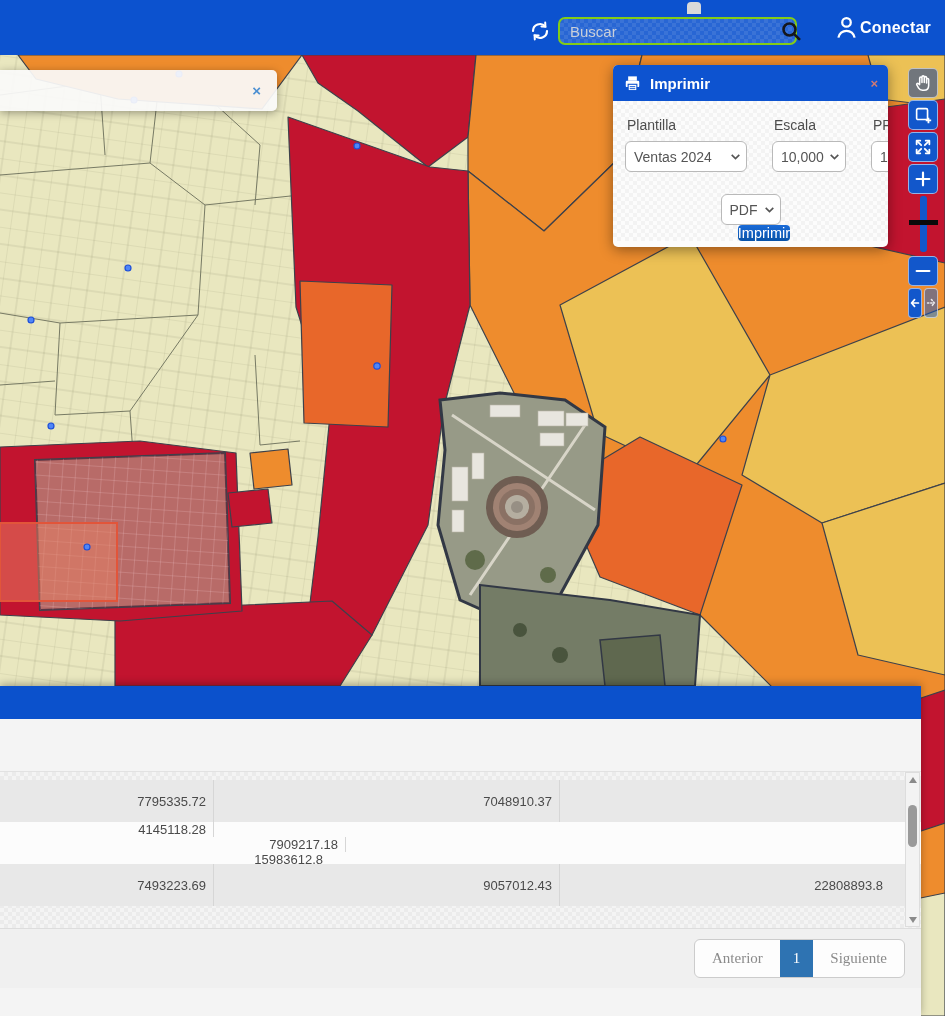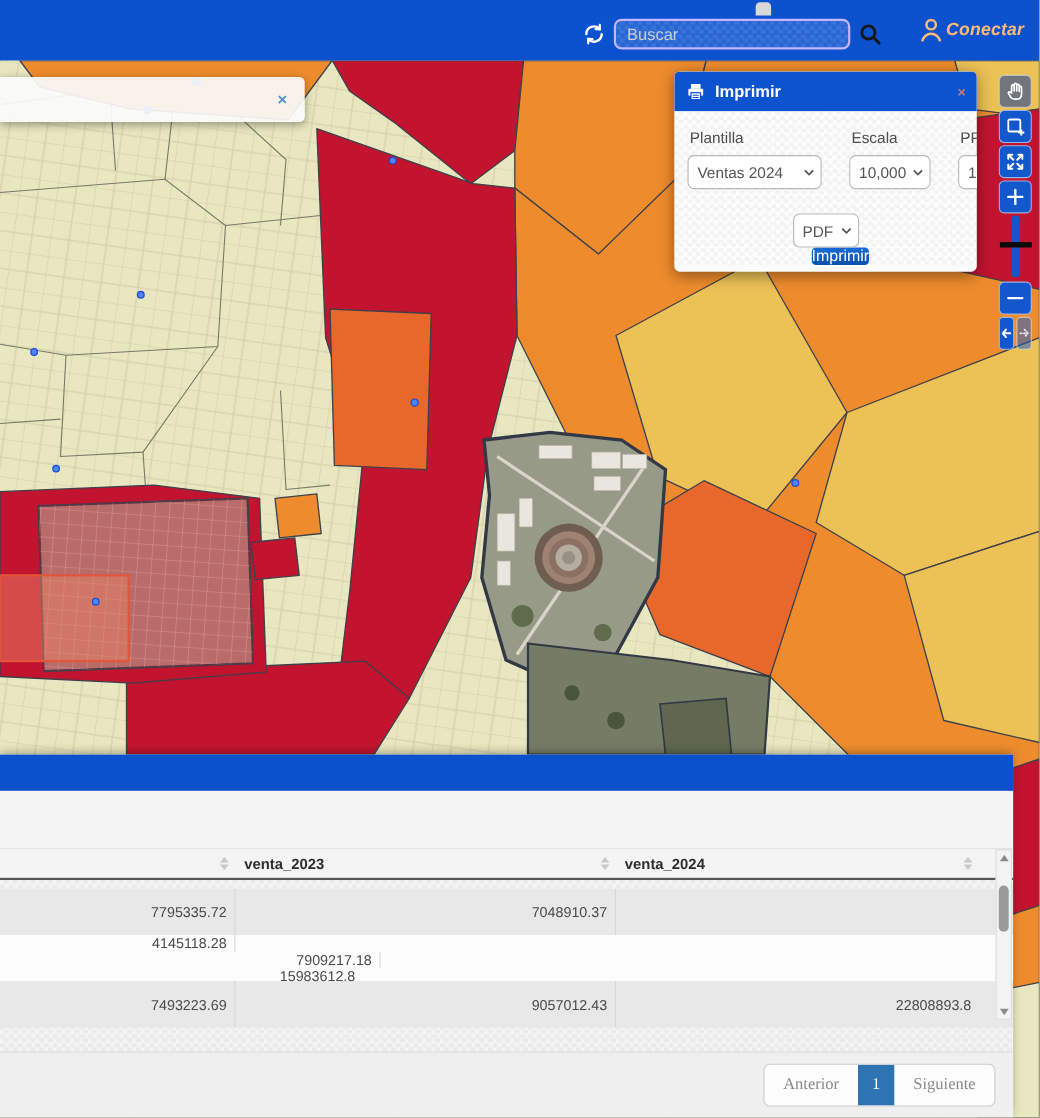--- a/index.html
+++ b/index.html
@@ -5,29 +5,29 @@
   * { margin:0; padding:0; box-sizing:border-box; }
   html,body { background:#888; }
   body { font-family:"Liberation Sans", sans-serif; }
   #viewport { position:relative; width:945px; height:1016px; overflow:hidden; background:#e9e7bf; margin:0 auto; }
 
   .checker { background-image:repeating-conic-gradient(rgba(0,0,0,0.035) 0% 25%, transparent 0% 50%); background-size:8px 8px; }
 
   
   #topbar { position:absolute; left:0; top:0; width:945px; height:55px; background:#0c52cf; z-index:40; }
   #refresh-btn { position:absolute; left:528px; top:19px; width:24px; height:24px; color:#fff; cursor:pointer; }
-  #search-wrap { position:absolute; left:558px; top:17px; width:215px; height:28px; border:2px solid #c4b5fd; border-radius:7px;
+  #search-wrap { position:absolute; left:558px; top:17px; width:239px; height:28px; border:2px solid #84cc16; border-radius:7px;
                  background:rgba(255,255,255,0.10); display:flex; }
   #search-wrap .chk { position:absolute; inset:0; border-radius:5px;
         background-image:repeating-conic-gradient(rgba(255,255,255,0.10) 0% 25%, rgba(255,255,255,0.02) 0% 50%); background-size:8px 8px; }
   #search-input { flex:1; background:transparent; border:none; outline:none; color:#eef1f6; font-size:15px; padding:0 10px; position:relative; }
   #search-input::placeholder { color:#c9cfda; }
   #search-icon { position:relative; margin-right:6px; color:#15171c; }
   #search-notch { position:absolute; left:687px; top:2px; width:14px; height:12px; background:#d9d9d9; border-radius:4px 4px 0 0; }
-  #account { position:absolute; right:14px; top:14px; display:flex; align-items:center; color:#fdba74; cursor:pointer;font-style:italic; }
+  #account { position:absolute; right:14px; top:14px; display:flex; align-items:center; color:#ffffff; cursor:pointer; }
   #account .label { font-size:16px; font-weight:bold; letter-spacing:.2px; }
 
   
   #map { position:absolute; left:0; top:55px; width:945px; height:961px; z-index:1; cursor:grab; }
 
   
   #left-strip { position:absolute; left:0; top:70px; width:277px; height:41px; background:rgba(250,250,250,0.93);
                 border-radius:0 5px 5px 0; box-shadow:0 2px 8px rgba(0,0,0,.35); z-index:30; display:flex; align-items:center; justify-content:flex-end; }
   #left-strip .close { color:#4d90d2; font-weight:bold; font-size:15px; margin-right:16px; cursor:pointer; }
 
@@ -336,43 +336,20 @@
           <path d="M3,8 H11 M7.5,4 L11,8 L7.5,12"></path>
         </svg>
       </div>
     </div>
   </div>
 
   <div id="bottom-panel">
     <div id="bp-titlebar"></div>
     <div id="bp-toolzone" class="checker"></div>
 
-    <div id="tbl-header">
-      <div class="hcell c1">
-        <span class="lbl"></span>
-        <span class="sort">
-            <span class="caret-up"></span>
-            <span class="caret-dn"></span>
-          </span>
-      </div>
-      <div class="hcell c2">
-        <span class="lbl">venta_2023</span>
-        <span class="sort">
-            <span class="caret-up"></span>
-            <span class="caret-dn"></span>
-          </span>
-      </div>
-      <div class="hcell c3">
-        <span class="lbl">venta_2024</span>
-        <span class="sort">
-            <span class="caret-up"></span>
-            <span class="caret-dn"></span>
-          </span>
-      </div>
-    </div>
 
     <div id="tbl-body" class="checker">
         <div class="trow odd">
           <div class="tcell c1 b">7795335.72</div>
           <div class="tcell c2 b">7048910.37</div>
         </div>
         <div class="trow even">
           <div class="tcell c1 b">4145118.28</div>
           <div class="tcell c2 b">7909217.18</div>
           <div class="tcell c3">15983612.8</div>

